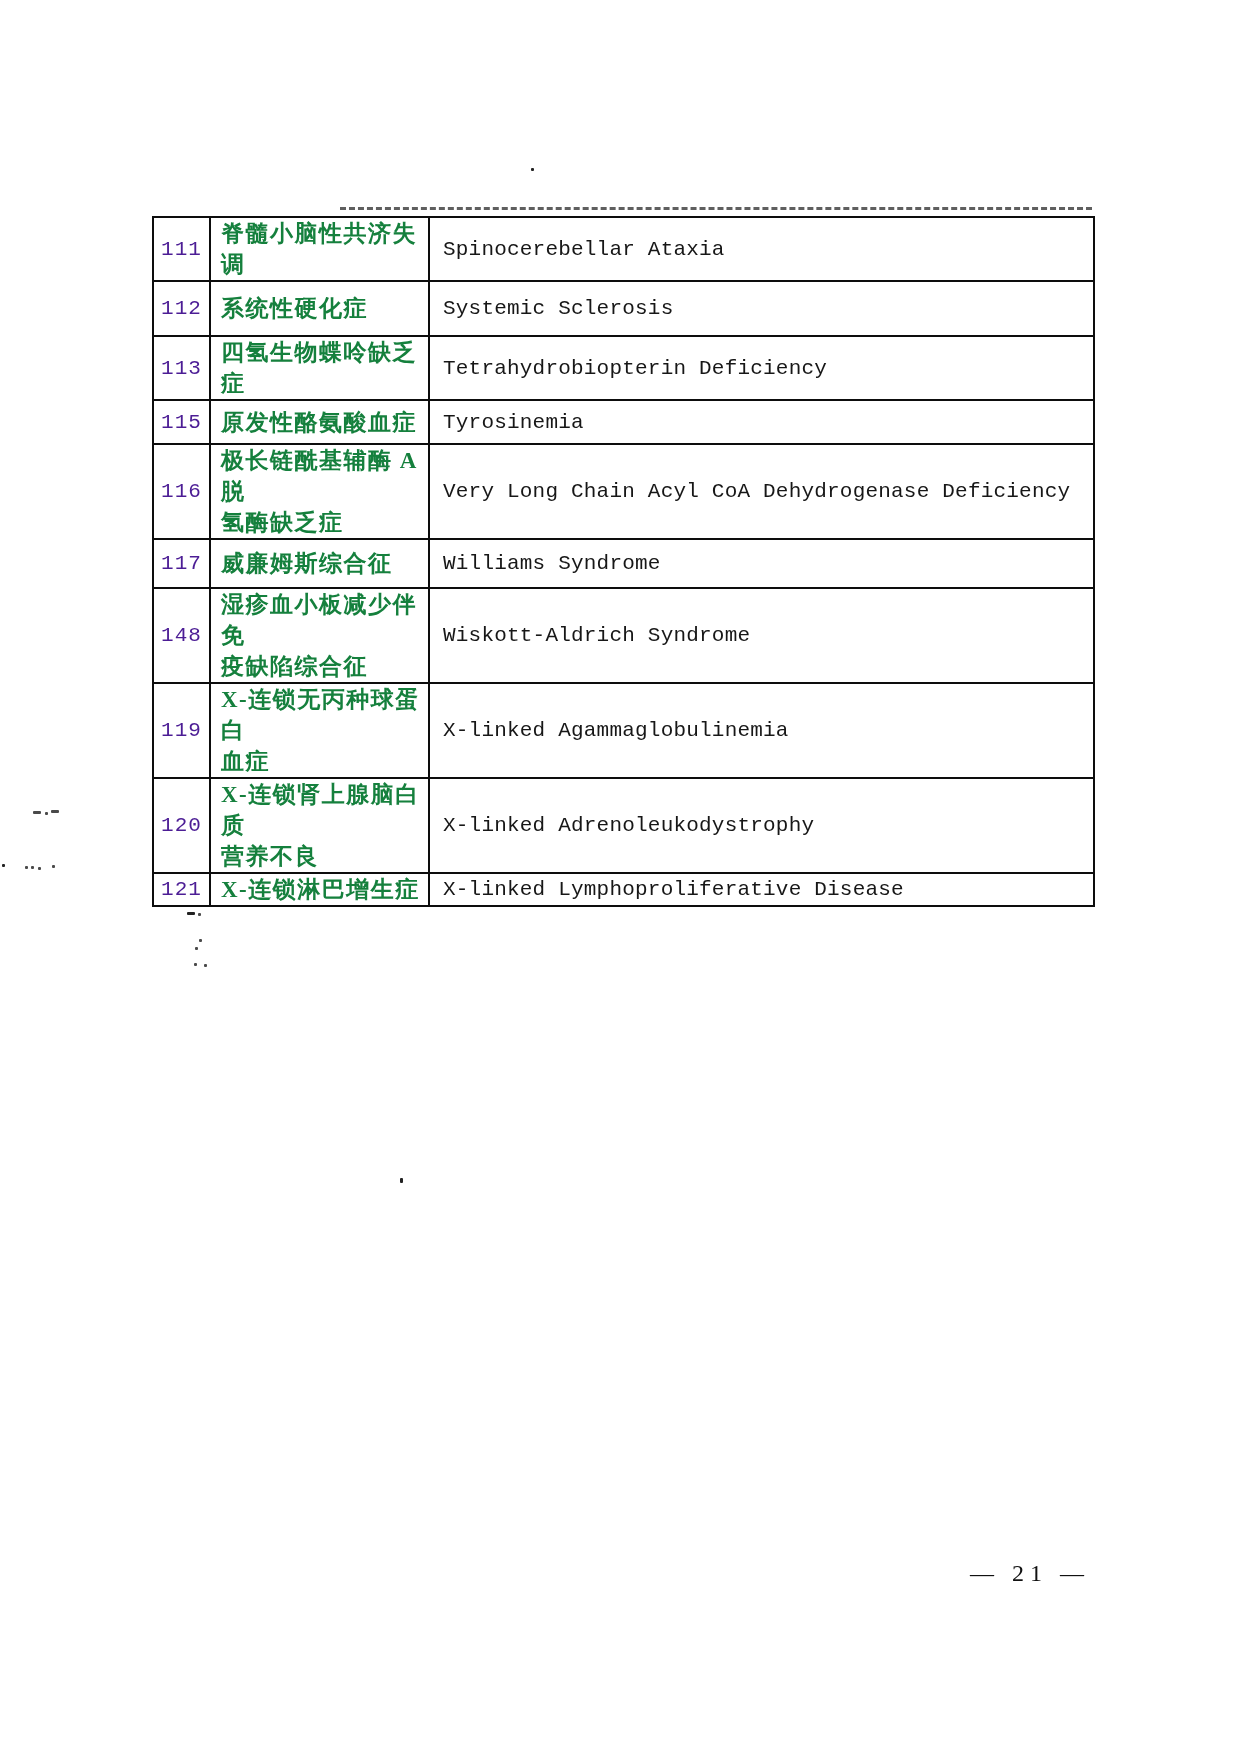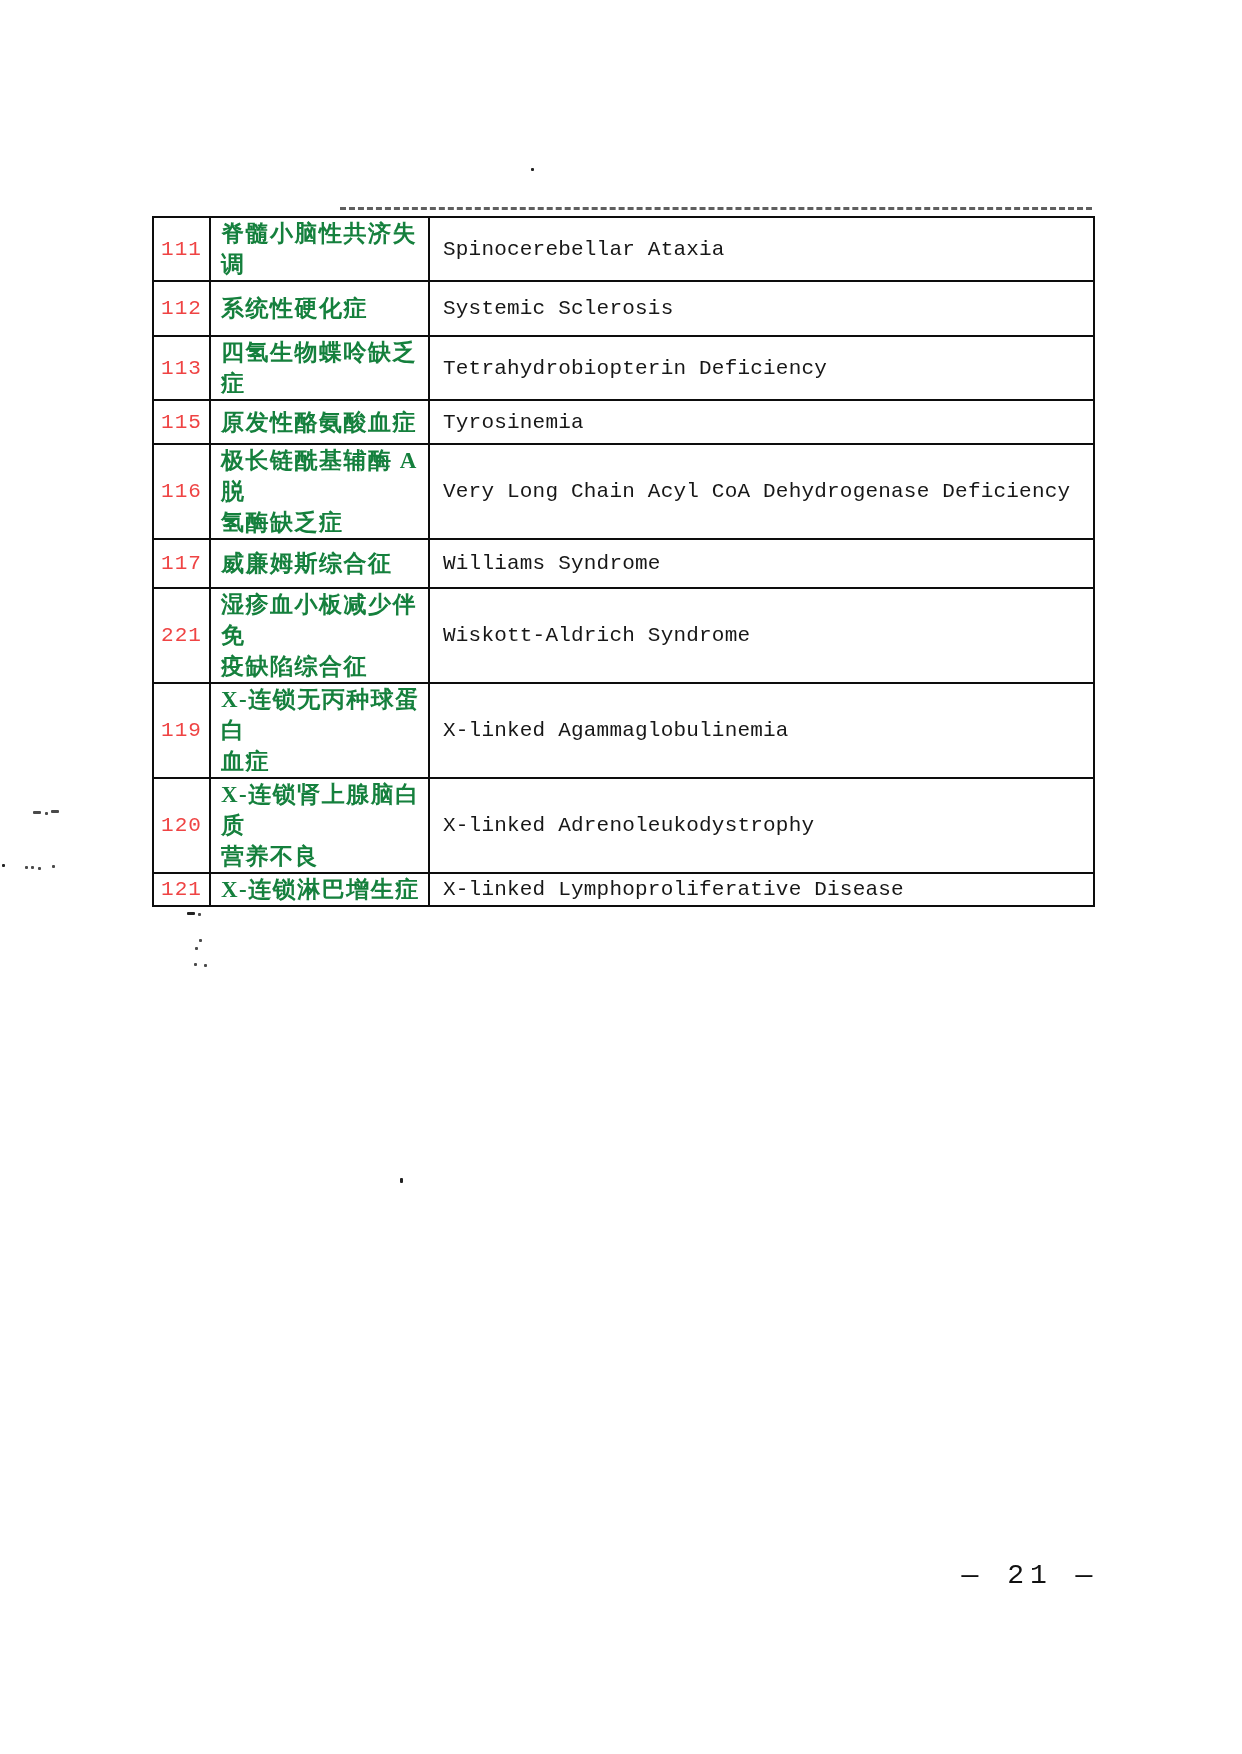--- a/index.html
+++ b/index.html
@@ -35,21 +35,21 @@
   }
   .disease-table col.c-no  { width: 57px;  }
   .disease-table col.c-zh  { width: 219px; }
   .disease-table col.c-en  { width: 665px; }
 
   .cell-no {
     text-align: center;
     font-family: "Liberation Mono", monospace;
     font-size: 21px;
     letter-spacing: 1px;
-    color: #ef4444;
+    color: #4c1d95;
   }
   .cell-zh {
     font-family: "Liberation Serif", serif;
     font-size: 23px;
     letter-spacing: 1.5px;
     padding-left: 10px !important;
     padding-right: 4px !important;
     white-space: pre-line;
     line-height: 31px;
     color: #15803d;
@@ -85,22 +85,22 @@
   .speck.dark { background: #222; }
   .speck.wide { width: 8px; height: 3px; }
 
   
   .page-number {
     position: absolute;
     left: 950px;
     top: 1560px;
     width: 160px;
     text-align: center;
-    font-family: Liberation Mono, monospace;
-    font-size: 28px;
+    font-family: Liberation Serif, serif;
+    font-size: 24px;
     letter-spacing: 6px;
     color: #111;
     white-space: nowrap;
   }
 </style>
 </head>
 <body>
 
 <div class="page">
 
@@ -138,21 +138,21 @@
         <td class="cell-zh">极长链酰基辅酶 A 脱
 氢酶缺乏症</td>
         <td class="cell-en">Very Long Chain Acyl CoA Dehydrogenase Deficiency</td>
       </tr>
       <tr style="height:49px">
         <td class="cell-no">117</td>
         <td class="cell-zh">威廉姆斯综合征</td>
         <td class="cell-en">Williams Syndrome</td>
       </tr>
       <tr style="height:66px">
-        <td class="cell-no">221</td>
+        <td class="cell-no">148</td>
         <td class="cell-zh">湿疹血小板减少伴免
 疫缺陷综合征</td>
         <td class="cell-en">Wiskott-Aldrich Syndrome</td>
       </tr>
       <tr style="height:65px">
         <td class="cell-no">119</td>
         <td class="cell-zh">X-连锁无丙种球蛋白
 血症</td>
         <td class="cell-en">X-linked Agammaglobulinemia</td>
       </tr>

